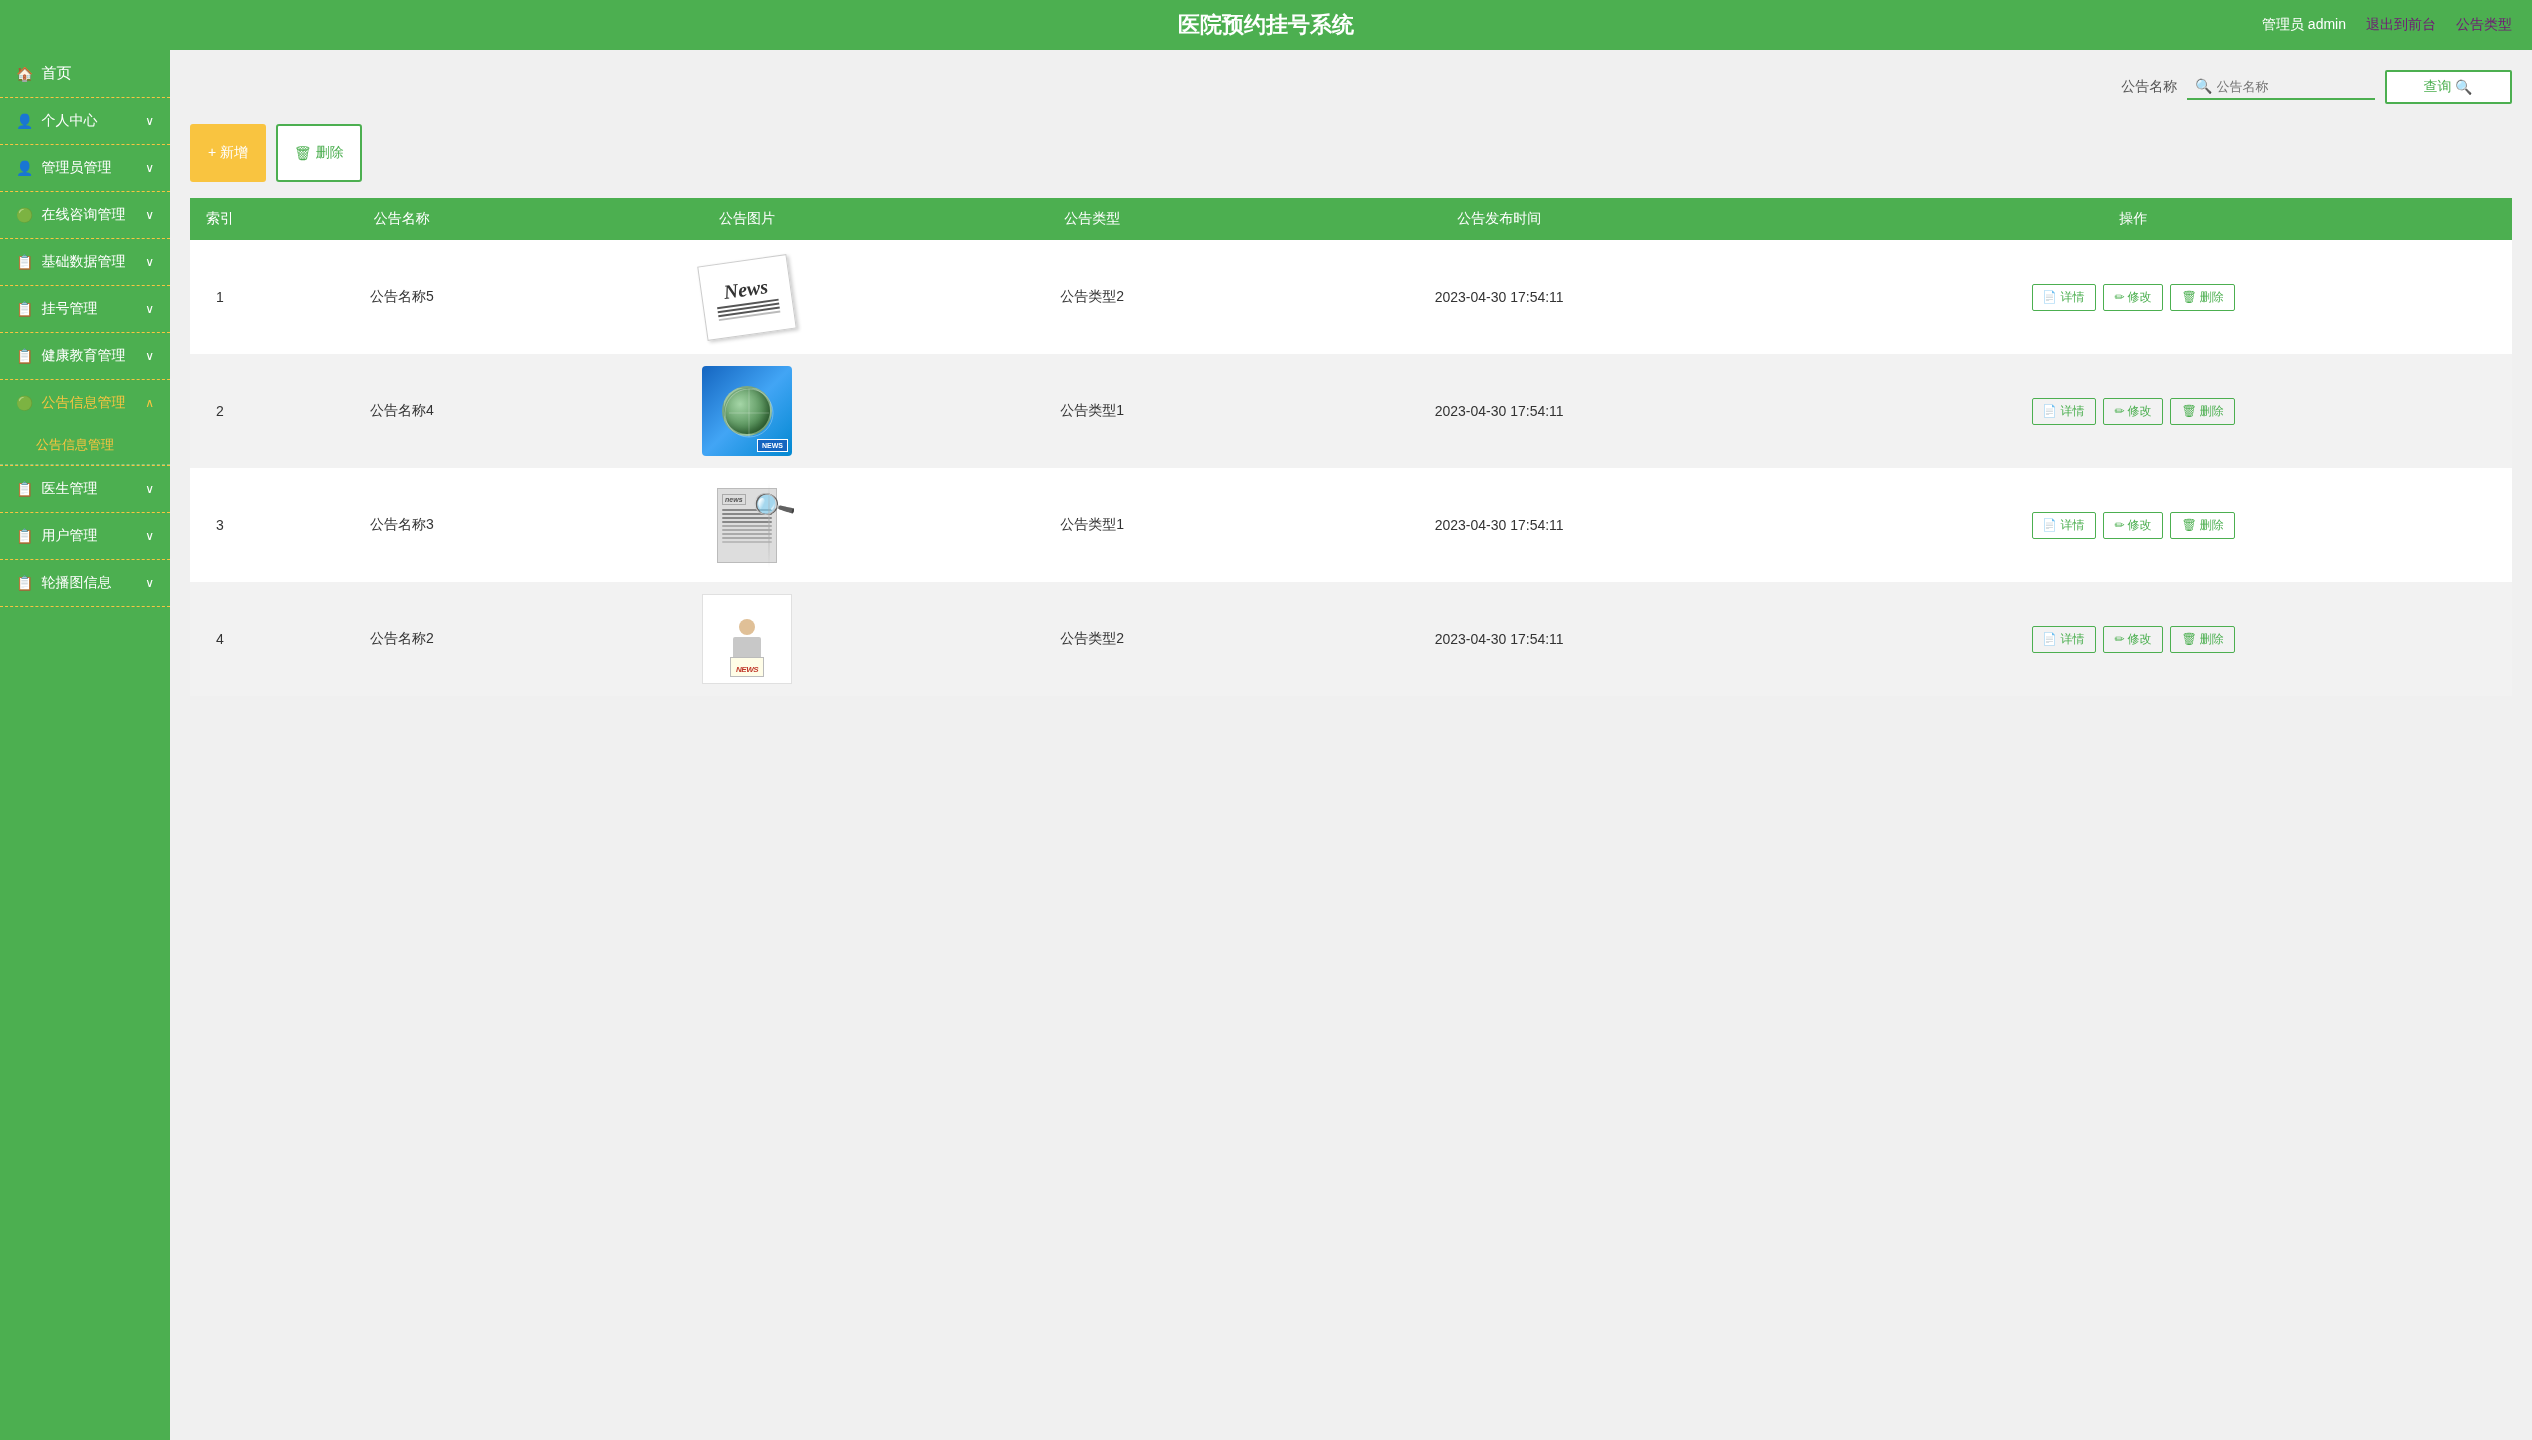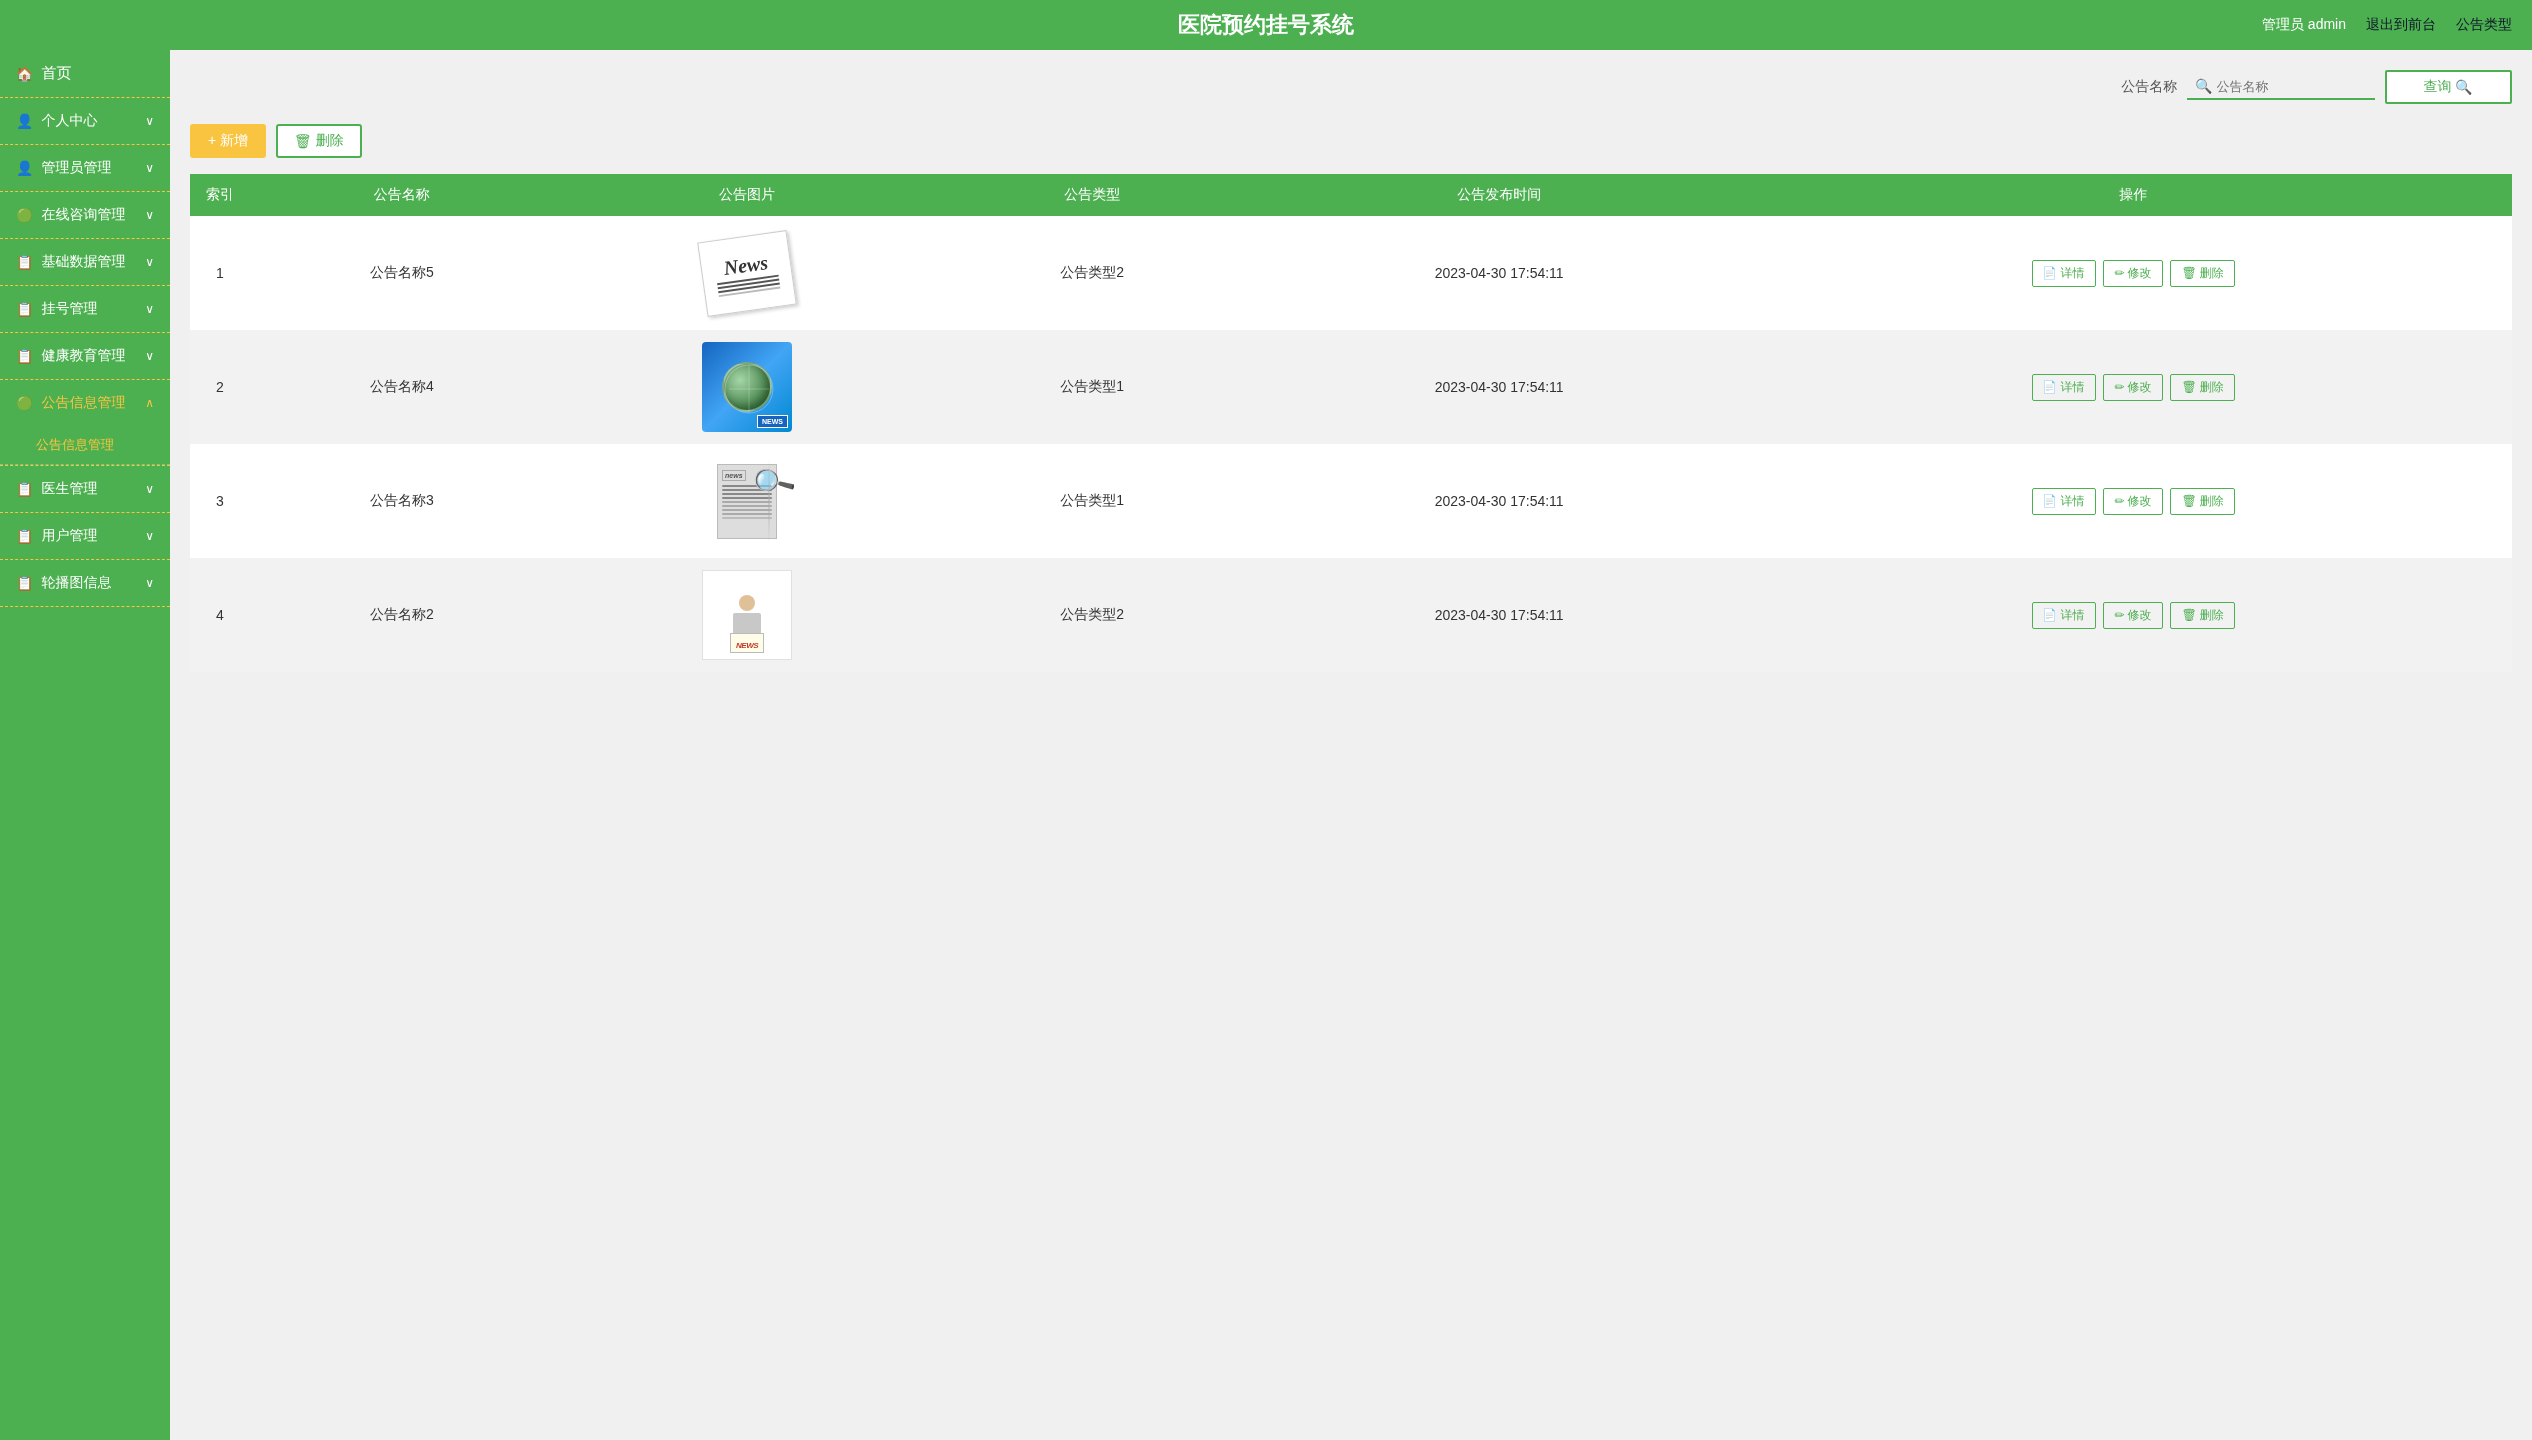--- a/index.html
+++ b/index.html
@@ -23,21 +23,21 @@
     .header-right {
       position: absolute;
       right: 20px;
       display: flex;
       align-items: center;
       gap: 20px;
       color: white;
       font-size: 14px;
     }
     .header-right a {
-      color: #0f172a;
+      color: #701a75;
       text-decoration: none;
       cursor: pointer;
     }
 
     
     .layout {
       display: flex;
       height: calc(100vh - 50px);
     }
 
@@ -158,21 +158,21 @@
     
     .action-bar {
       display: flex;
       gap: 10px;
       margin-bottom: 16px;
     }
     .btn-add {
       background: #f9c440;
       border: none;
       color: white;
-      padding: 8px 18px;
+      padding: 20px 18px;
       cursor: pointer;
       font-size: 14px;
       border-radius: 3px;
       display: flex;
       align-items: center;
       gap: 4px;
     }
     .btn-delete {
       background: white;
       border: 2px solid #4caf50;

